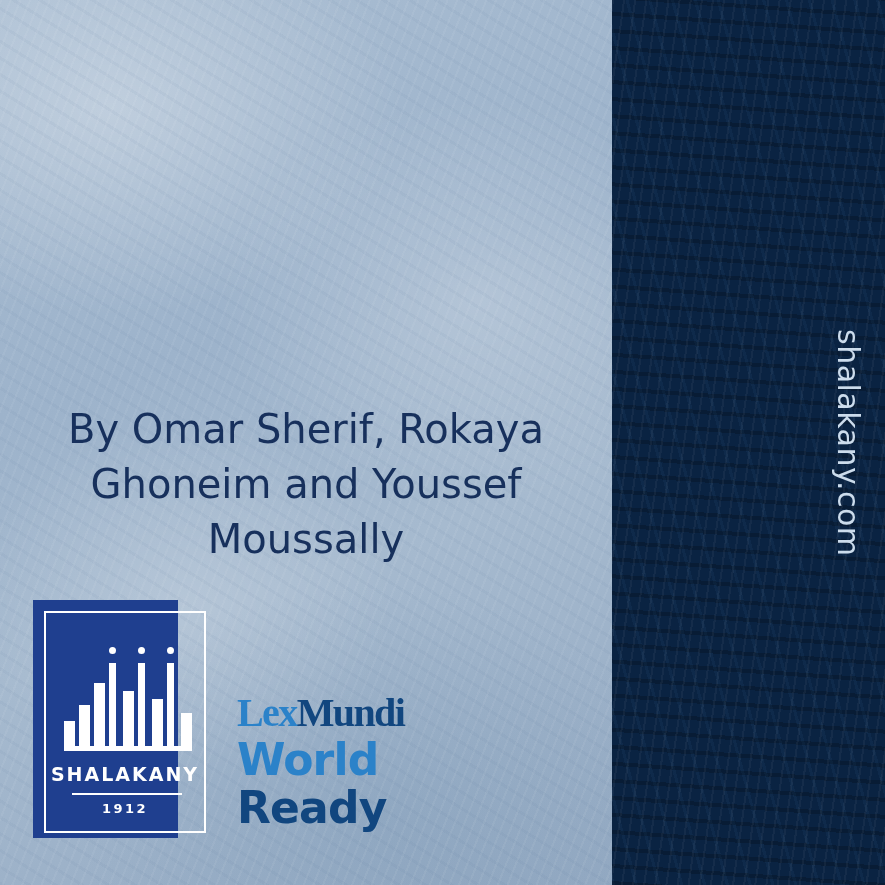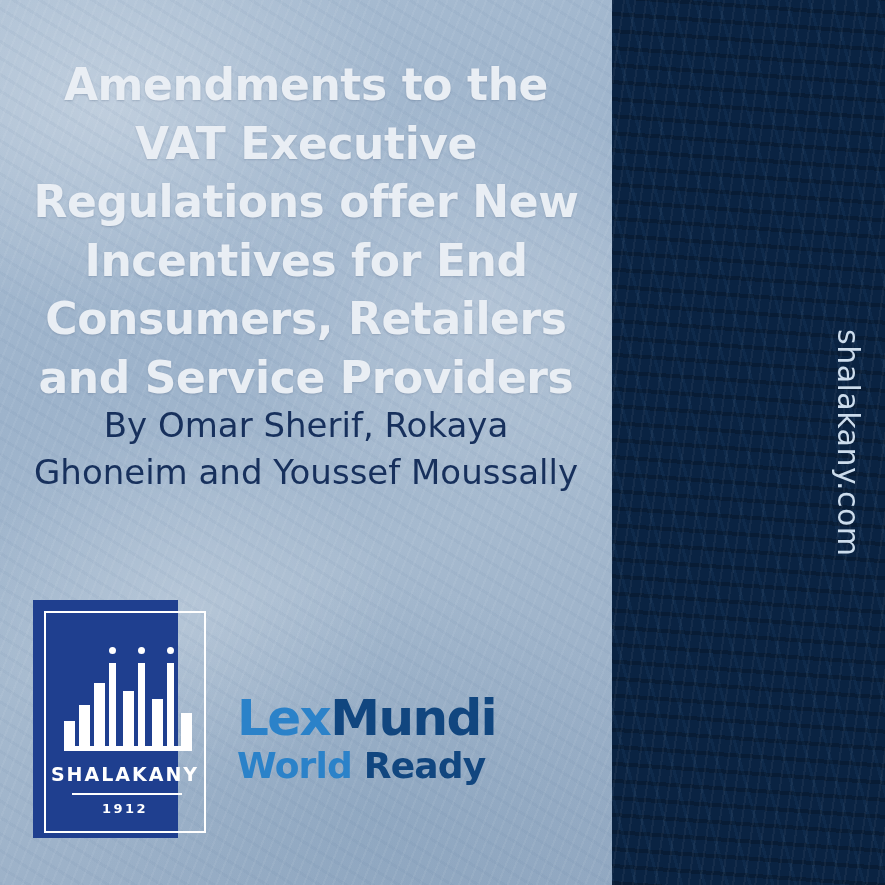--- a/index.html
+++ b/index.html
@@ -89,21 +89,21 @@
 
   
   .byline {
     position: absolute;
     left: 0;
     top: 402px;
     width: 612px;
     text-align: center;
     padding: 0 28px;
     box-sizing: border-box;
-    font-size: 34px;
+    font-size: 40px;
     line-height: 1.37;
     color: #17305c;
   }
 
   
   .date {
     position: absolute;
     left: 0;
     top: 527px;
     width: 612px;
@@ -204,46 +204,46 @@
   }
 
   
   .lexmundi {
     position: absolute;
     left: 237px;
     top: 693px;
     width: 300px;
   }
   .lm-top {
-    font-size: 50px;
+    font-size: 40px;
     line-height: 1.02;
     letter-spacing: -1.6px;
     color: #2b82c9;
     font-weight: bold;
+    font-family: Liberation Serif, serif;
   }
   .lm-top .lm-mundi { color: #11467f; }
   .lm-bottom {
-    font-size: 36px;
+    font-size: 44px;
     line-height: 1.1;
     letter-spacing: -0.8px;
     color: #2b82c9;
     font-weight: bold;
     margin-top: 2px;
   }
   .lm-bottom .lm-ready { color: #11467f; }
 </style>
 </head>
 <body>
 
 <div id="card">
 
   <div class="left-panel"></div>
   <div class="right-panel"></div>
 
-  <div class="headline">Amendments to the VAT Executive Regulations offer New Incentives for End Consumers, Retailers and Service Providers</div>
 
   <div class="byline">By Omar Sherif, Rokaya Ghoneim and Youssef Moussally</div>
 
 
   <div class="site-url">
     <span>shalakany.com</span>
   </div>
 
   <div class="shalakany-logo">
     <div class="shalakany-inner">

